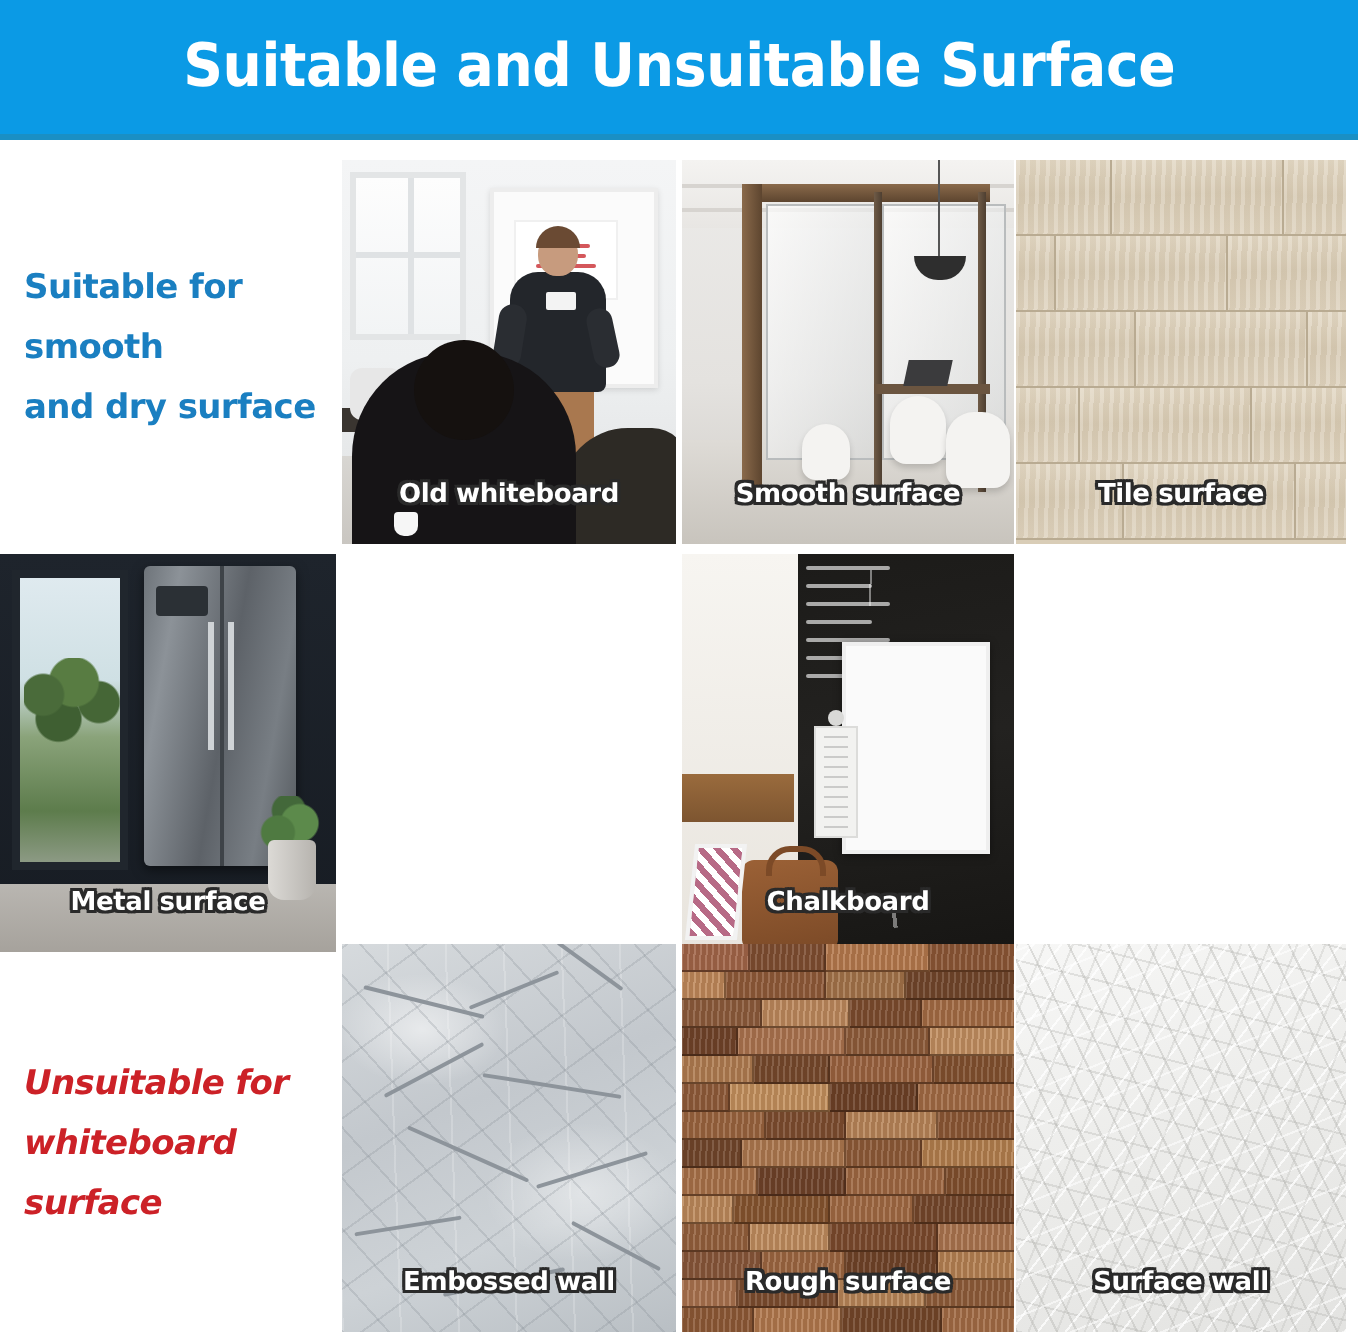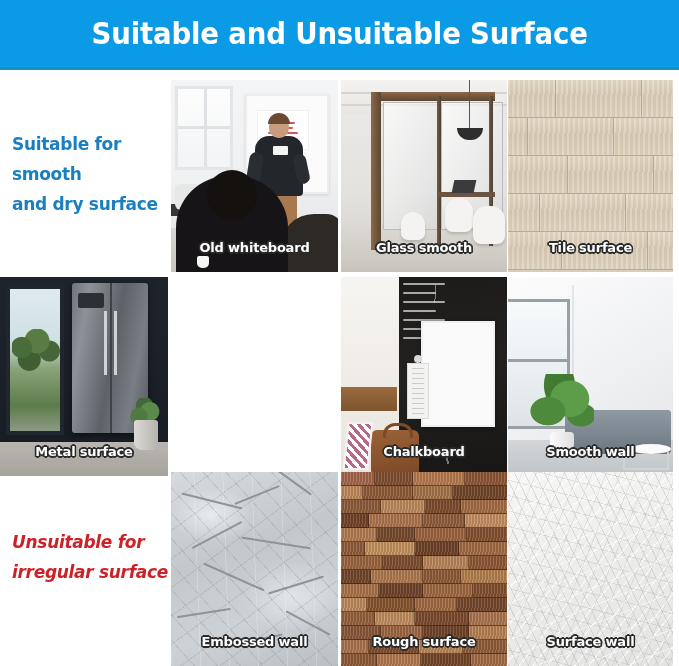--- a/index.html
+++ b/index.html
@@ -528,21 +528,21 @@
   <div class="header-title">Suitable and Unsuitable Surface</div>
 </div>
 
 <div class="side-label label-suitable">
   <div>Suitable for smooth</div>
   <div>and dry surface</div>
 </div>
 
 <div class="side-label label-unsuitable">
   <div>Unsuitable for</div>
-  <div>irregular surface</div>
+  <div>whiteboard surface</div>
 </div>
 
 <div class="grid">
 
   <div class="row row-1">
 
     <div class="tile c1">
       <div class="art-whiteboard">
         <div class="wb-floor"></div>
         <div class="wb-window"></div>
@@ -583,21 +583,21 @@
         <div class="gl-mullion" style="left:96px"></div>
         <div class="gl-mullion" style="left:148px"></div>
         <div class="gl-desk"></div>
         <div class="gl-laptop"></div>
         <div class="gl-lamp-cord"></div>
         <div class="gl-lamp"></div>
         <div class="gl-chair" style="left:104px; top:118px"></div>
         <div class="gl-chair" style="left:132px; top:126px; width:32px; height:38px"></div>
         <div class="gl-chair" style="left:60px; top:132px; width:24px; height:28px"></div>
       </div>
-      <div class="caption">Glass smooth</div>
+      <div class="caption">Smooth surface</div>
     </div>
 
     <div class="tile c3">
       <div class="art-tile">
         <div class="tl-row" style="top:0px">
           <div class="tl-unit" style="left:0;width:68px"></div>
           <div class="tl-unit" style="left:68px;width:86px"></div>
           <div class="tl-unit" style="left:154px;width:86px"></div>
         </div>
         <div class="tl-row" style="top:38px">
@@ -661,34 +661,20 @@
         <div class="ck-white"></div>
         <div class="ck-magnet"></div>
         <div class="ck-note"></div>
         <div class="ck-temp"></div>
         <div class="ck-bag"></div>
         <div class="ck-chair"></div>
       </div>
       <div class="caption">Chalkboard</div>
     </div>
 
-    <div class="tile d4">
-      <div class="art-smooth">
-        <div class="sm-window"></div>
-        <div class="sm-corner"></div>
-        <div class="sm-floor"></div>
-        <div class="sm-sofa-back"></div>
-        <div class="sm-sofa"></div>
-        <div class="sm-palm"></div>
-        <div class="sm-pot"></div>
-        <div class="sm-table"></div>
-        <div class="sm-tabletop"></div>
-      </div>
-      <div class="caption">Smooth wall</div>
-    </div>
   </div>
 
   <div class="row row-3">
 
     <div class="tile c1">
       <div class="art-peel">
         <div class="crack" style="left:10px;top:28px;width:62px;height:2px;transform:rotate(14deg)"></div>
         <div class="crack" style="left:62px;top:22px;width:48px;height:2px;transform:rotate(-22deg)"></div>
         <div class="crack" style="left:104px;top:10px;width:40px;height:2px;transform:rotate(36deg)"></div>
         <div class="crack" style="left:18px;top:62px;width:56px;height:2px;transform:rotate(-28deg)"></div>

